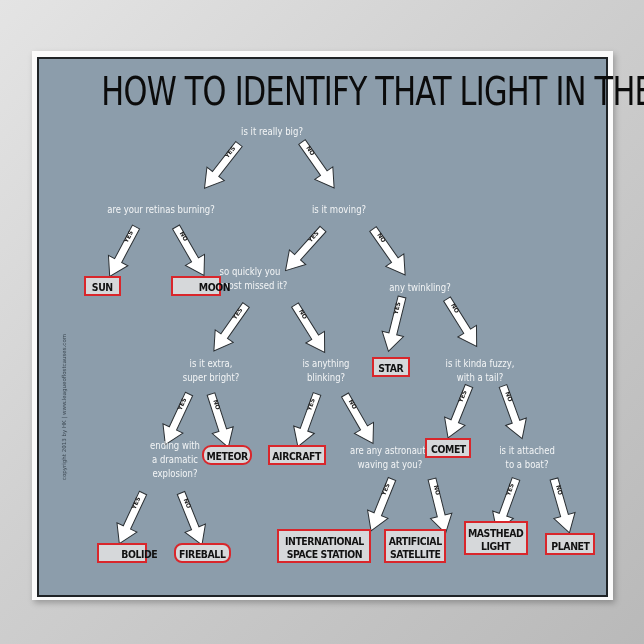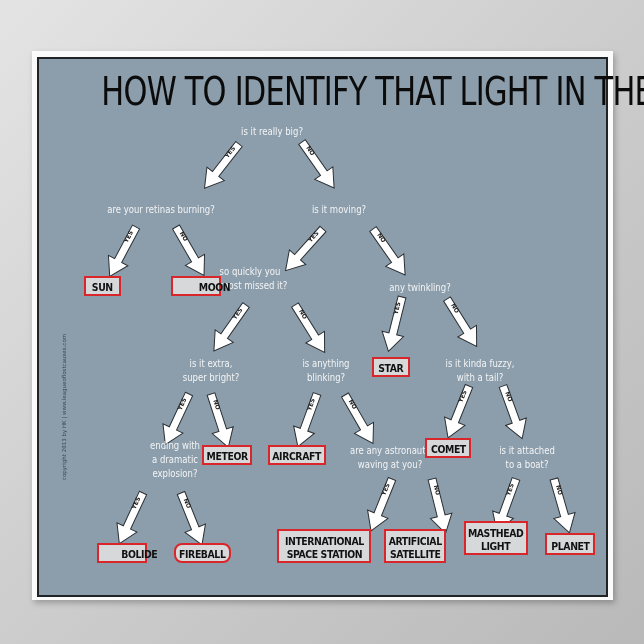--- a/index.html
+++ b/index.html
@@ -197,21 +197,21 @@
 
   <div class="ans" style="left:45px; top:217px; width:37px; height:20px;">
       <span>SUN</span>
     </div>
   <div class="ans" style="left:132px; top:217px; width:50px; height:20px;padding-left:36px;">
       <span>MOON</span>
     </div>
   <div class="ans" style="left:333px; top:298px; width:38px; height:20px;">
       <span>STAR</span>
     </div>
-  <div class="ans" style="left:163px; top:386px; width:50px; height:20px;">
+  <div class="ans" style="left:163px; top:386px; width:50px; height:20px;border-radius:9px;">
       <span>METEOR</span>
     </div>
   <div class="ans" style="left:229px; top:386px; width:58px; height:20px;">
       <span>AIRCRAFT</span>
     </div>
   <div class="ans" style="left:386px; top:379px; width:46px; height:20px;">
       <span>COMET</span>
     </div>
   <div class="ans" style="left:58px; top:484px; width:50px; height:20px;padding-left:35px;">
       <span>BOLIDE</span>

